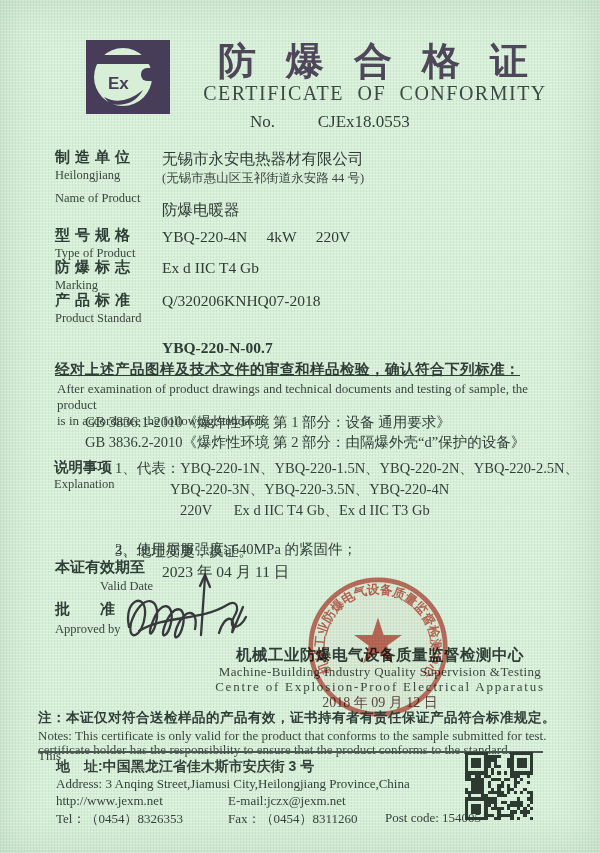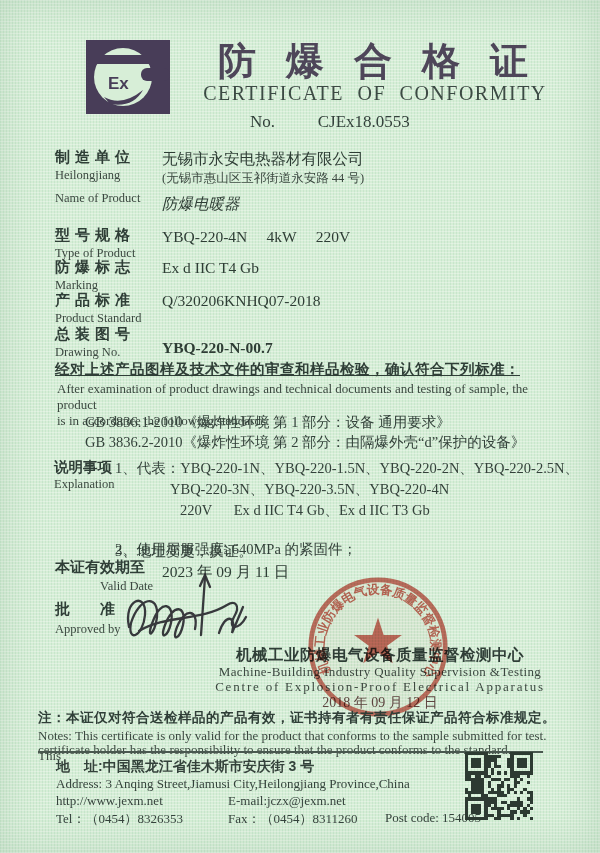--- a/index.html
+++ b/index.html
@@ -79,44 +79,40 @@
   <div class="abs flabel" style="top:148px;">
     <div class="cn cnb">制造单位</div>
     <div class="en ser">Heilongjiang</div>
   </div>
   <div class="abs fvalue ser pre" style="top:149px;">无锡市永安电热器材有限公司</div>
   <div class="abs fsub ser" style="top:170px;">(无锡市惠山区玉祁街道永安路 44 号)</div>
 
   <div class="abs flabel" style="top:190px;">
     <div class="en ser">Name of Product</div>
   </div>
-  <div class="abs fvalue ser pre" style="top:194px;font-style:italic;">防爆电暖器</div>
+  <div class="abs fvalue ser pre" style="top:200px;">防爆电暖器</div>
 
   <div class="abs flabel" style="top:226px;">
     <div class="cn cnb">型号规格</div>
     <div class="en ser">Type of Product</div>
   </div>
   <div class="abs fvalue ser pre" style="top:227px;">YBQ-220-4N　 4kW　 220V</div>
 
   <div class="abs flabel" style="top:258px;">
     <div class="cn cnb">防爆标志</div>
     <div class="en ser">Marking</div>
   </div>
   <div class="abs fvalue ser pre" style="top:259px;">Ex d IIC T4 Gb</div>
 
   <div class="abs flabel" style="top:291px;">
     <div class="cn cnb">产品标准</div>
     <div class="en ser">Product Standard</div>
   </div>
   <div class="abs fvalue ser pre" style="top:292px;">Q/320206KNHQ07-2018</div>
 
-  <div class="abs flabel" style="top:325px;">
-    <div class="cn cnb">总装图号</div>
-    <div class="en ser">Drawing No.</div>
-  </div>
   <div class="abs fvalue ser pre" style="top:339px;font-weight:bold;">YBQ-220-N-00.7</div>
 
   <div class="abs stmt-cn cnb">经对上述产品图样及技术文件的审查和样品检验，确认符合下列标准：</div>
   <div class="abs stmt-en ser">
     <div>After examination of product drawings and technical documents and testing of sample, the product</div>
     <div>is in accordance the following standards:</div>
   </div>
 
   <div class="abs std ser" style="top:413px;">GB 3836.1-2010《爆炸性环境 第 1 部分：设备 通用要求》</div>
   <div class="abs std ser" style="top:433px;">GB 3836.2-2010《爆炸性环境 第 2 部分：由隔爆外壳“d”保护的设备》</div>
@@ -128,21 +124,21 @@
   <div class="abs expl-line ser pre" style="left:115px;top:459px;">1、代表：YBQ-220-1N、YBQ-220-1.5N、YBQ-220-2N、YBQ-220-2.5N、</div>
   <div class="abs expl-line ser pre" style="left:170px;top:480px;">YBQ-220-3N、YBQ-220-3.5N、YBQ-220-4N</div>
   <div class="abs expl-line ser pre" style="left:180px;top:501px;">220V　  Ex d IIC T4 Gb、Ex d IIC T3 Gb</div>
   <div class="abs expl-line ser pre" style="left:115px;top:522px;margin-top:18px;">2、使用屈服强度≥640MPa 的紧固件；</div>
   <div class="abs expl-line ser pre" style="left:115px;top:542px;">3、地址变更，换证。</div>
 
   <div class="abs" style="left:55px;top:558px;">
     <div class="cnb" style="font-size:15px;">本证有效期至</div>
     <div class="ser" style="font-size:12.5px;margin-top:2px;margin-left:45px;">Valid Date</div>
   </div>
-  <div class="abs ser pre" style="left:162px;top:562px;font-size:15.5px;color:#2e3d35;">2023 年 09 月 11 日</div>
+  <div class="abs ser pre" style="left:162px;top:562px;font-size:15.5px;color:#2e3d35;">2023 年 04 月 11 日</div>
 
   <div class="abs" style="left:55px;top:600px;">
     <div class="cnb pre" style="font-size:15px;">批　　准</div>
     <div class="ser" style="font-size:12.5px;margin-top:3px;">Approved by</div>
   </div>
 
   <svg class="abs sig" viewBox="0 0 150 110">
     <g fill="none" stroke="#2a2a30" stroke-width="2.3" stroke-linecap="round" opacity=".92">
       <path d="M14,64 C8,36 32,28 30,52 C28,74 12,80 16,60 C24,34 44,30 42,54 C40,72 30,78 38,58 C46,36 60,40 56,60 C53,74 44,78 50,62 C58,40 72,42 68,62 C65,76 56,80 62,64 C70,44 84,46 80,66"></path>
       <path d="M86,72 L90,14"></path>

